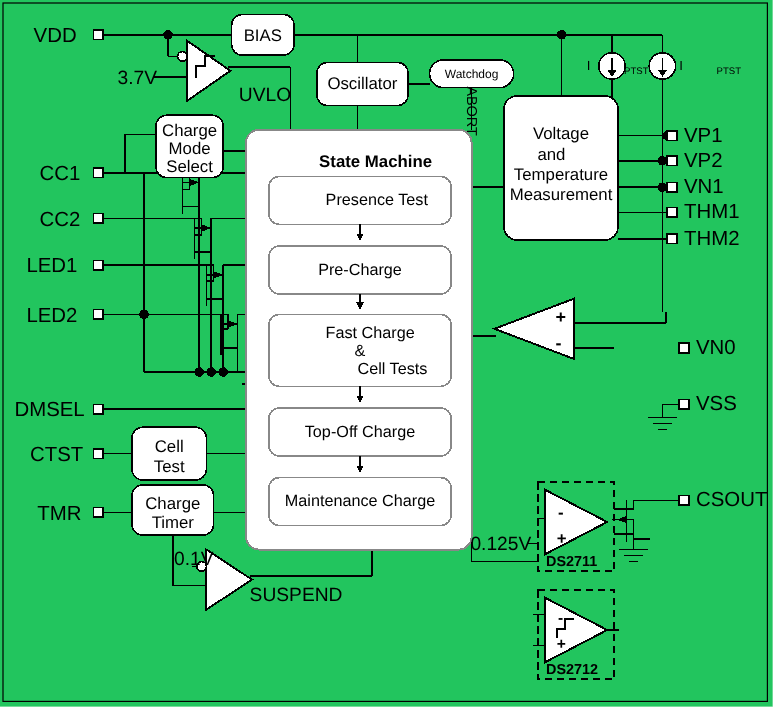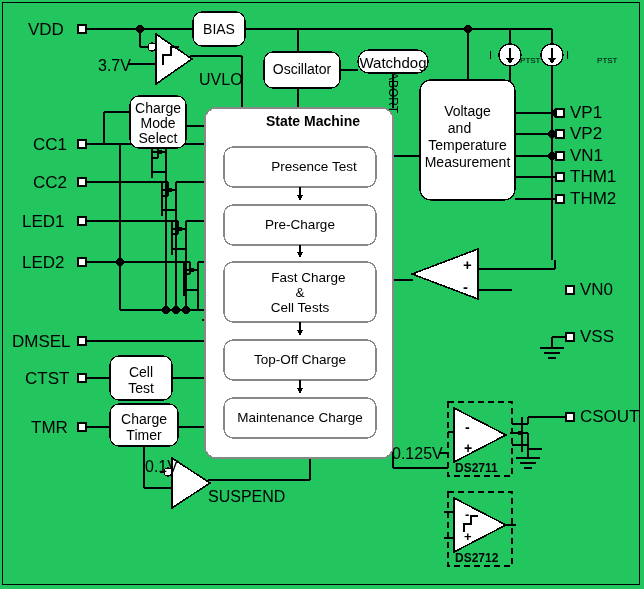--- a/index.html
+++ b/index.html
@@ -351,44 +351,44 @@
   <div class="lbl pin-label" style="left:570px; top:125px;">VP2</div>
   <div class="lbl pin-label" style="left:570px; top:147px;">VN1</div>
   <div class="lbl pin-label" style="left:570px; top:168px;">THM1</div>
   <div class="lbl pin-label" style="left:570px; top:190px;">THM2</div>
   <div class="lbl pin-label" style="left:580px; top:281px;">VN0</div>
   <div class="lbl pin-label" style="left:580px; top:328px;">VSS</div>
   <div class="lbl pin-label" style="left:580px; top:408px;">CSOUT</div>
 
   <div class="blk-label" style="left:193px; top:22px; width:52px;">BIAS</div>
   <div class="blk-label" style="left:264px; top:62px; width:76px;">Oscillator</div>
-  <div class="blk-label" style="left:358px; top:55px; width:70px; font-size:15px;">Watchdog</div>
+  <div class="blk-label" style="left:358px; top:55px; width:70px; font-size:10px;">Watchdog</div>
 
   <div class="blk-label" style="left:130px; top:101px; width:56px;">Charge</div>
   <div class="blk-label" style="left:130px; top:116px; width:56px;">Mode</div>
   <div class="blk-label" style="left:130px; top:131px; width:56px;">Select</div>
 
   <div class="blk-label" style="left:420px; top:104px; width:95px;">Voltage</div>
   <div class="blk-label" style="left:420px; top:121px; width:79px;">and</div>
   <div class="blk-label" style="left:420px; top:138px; width:95px;">Temperature</div>
   <div class="blk-label" style="left:418px; top:155px; width:99px;">Measurement</div>
 
   <div class="blk-label" style="left:110px; top:365px; width:62px;">Cell</div>
   <div class="blk-label" style="left:110px; top:381px; width:62px;">Test</div>
 
   <div class="blk-label" style="left:110px; top:412px; width:68px;">Charge</div>
   <div class="blk-label" style="left:110px; top:428px; width:68px;">Timer</div>
 
-  <div class="sm-title" style="left:205px; top:113px; width:216px;">State Machine</div>
+  <div class="sm-title" style="left:205px; top:126px; width:216px;">State Machine</div>
 
   <div class="state-label" style="left:224px; top:159px; width:180px;">Presence Test</div>
   <div class="state-label" style="left:224px; top:217px; width:152px;">Pre-Charge</div>
   <div class="state-label" style="left:224px; top:270px; width:169px;">Fast Charge</div>
   <div class="state-label" style="left:224px; top:285px; width:152px;">&amp;</div>
-  <div class="state-label" style="left:224px; top:300px; width:152px;">Cell Tests</div>
+  <div class="state-label" style="left:224px; top:300px; width:152px;padding-left:27px;">Cell Tests</div>
   <div class="state-label" style="left:224px; top:352px; width:152px;">Top-Off Charge</div>
   <div class="state-label" style="left:224px; top:410px; width:152px;">Maintenance Charge</div>
 
   <div class="lbl tiny" style="left:199px; top:72px;">UVLO</div>
   <div class="vert-abort" style="left:400px; top:72px;">ABORT</div>
   <div class="lbl tiny" style="left:208px; top:489px;">SUSPEND</div>
 
   <div class="lbl tiny" style="left:98px; top:58px;">3.7V</div>
   <div class="lbl tiny" style="left:145px; top:459px;">0.1V</div>
   <div class="lbl tiny" style="left:392px; top:446px;">0.125V</div>

